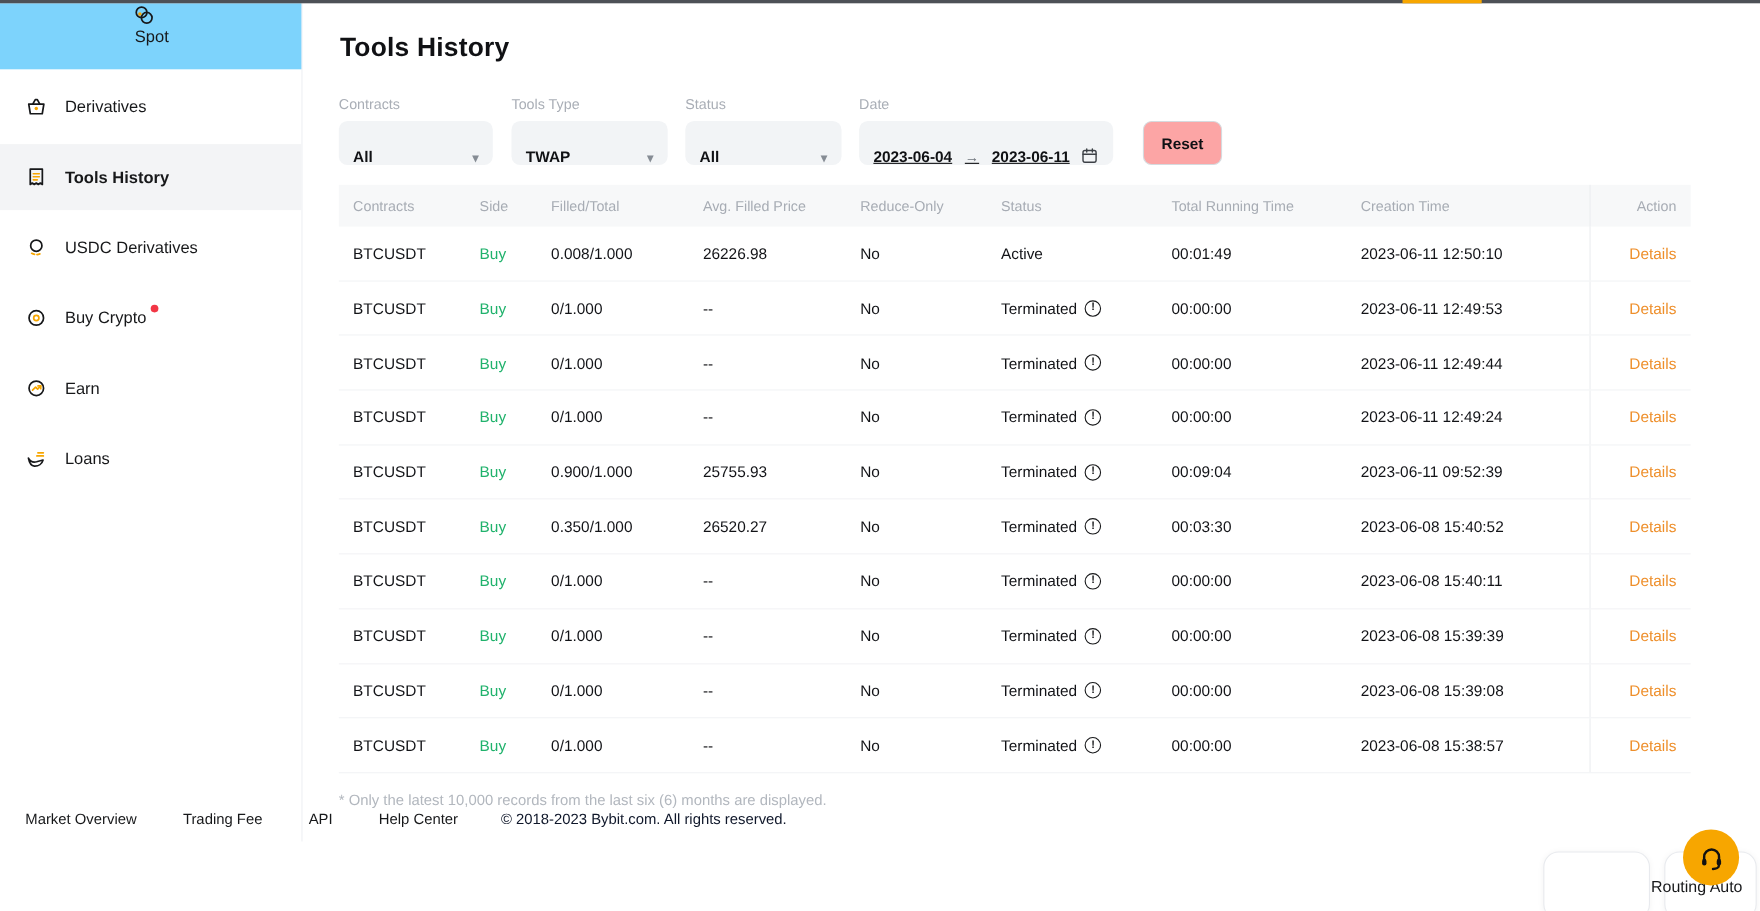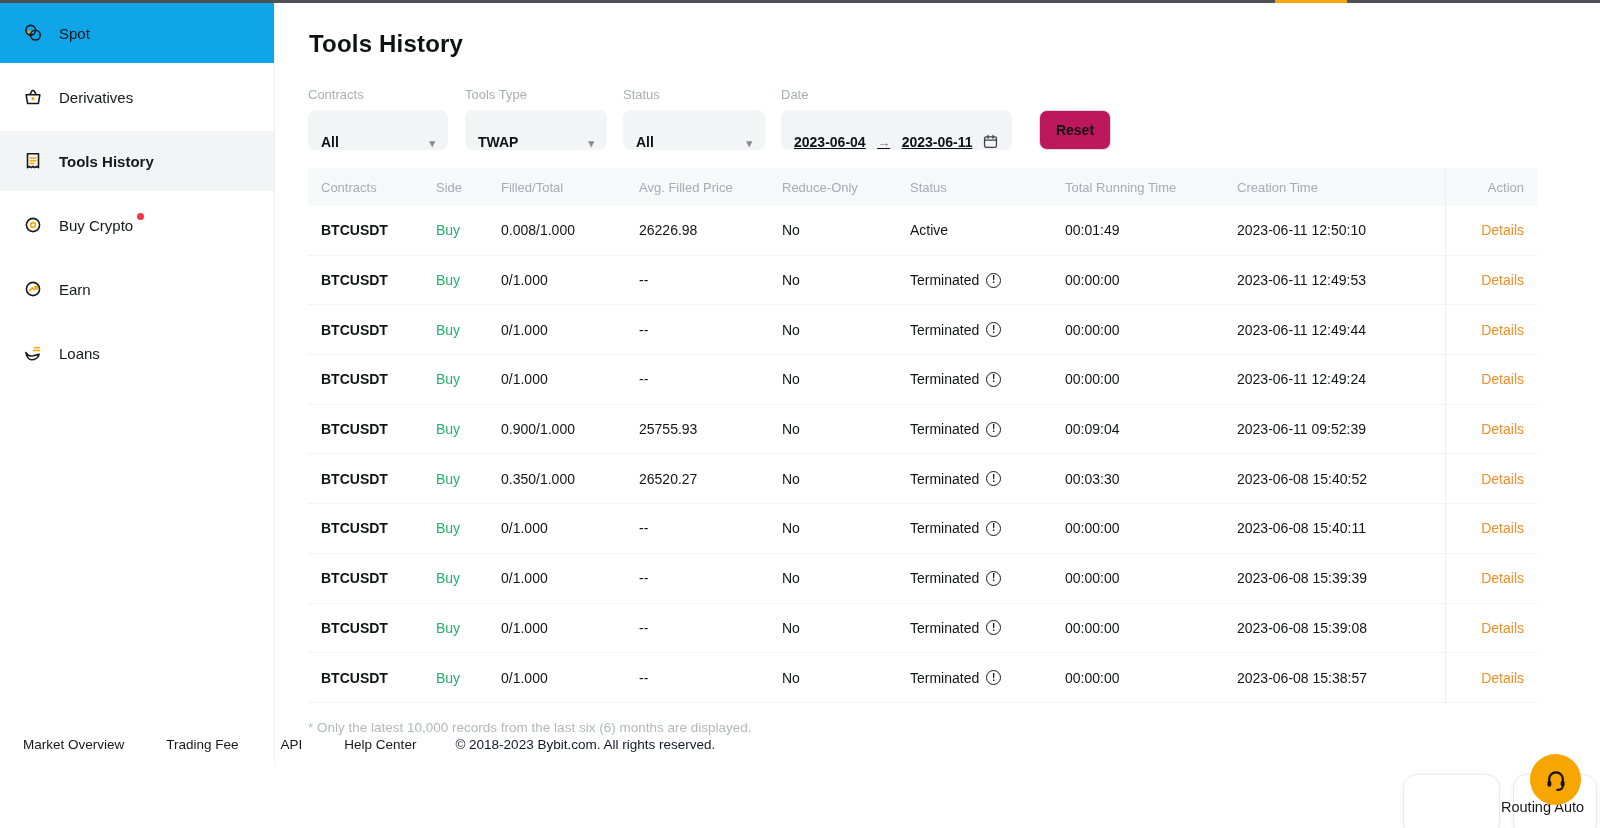--- a/index.html
+++ b/index.html
@@ -16,21 +16,21 @@
   body{
     position:relative;overflow:hidden;background:#fff;
     font-family:"Liberation Sans",sans-serif;color:var(--ink);
   }
   
   .topbar{position:absolute;top:0;left:0;width:1600px;height:3px;background:#4d5157;z-index:10;}
   .topbar .progress{position:absolute;top:0;left:1275px;width:72px;height:3px;background:var(--brand);}
   
   .sidebar{position:absolute;top:3px;left:0;width:275px;height:762px;background:#fff;border-right:1px solid var(--line);z-index:2;}
   .side-item{position:relative;height:60px;display:flex;align-items:center;padding:0 20px 0 22px;margin-bottom:4px;cursor:pointer;}
-  .side-item.hl{background:#0ea5e9;}
+  .side-item.hl{background:#7dd3fc;flex-direction:column;}
   .side-item.active{background:#f3f4f6;}
   .side-item.active .side-label{font-weight:700;}
   .icon-slot{width:22px;height:22px;margin-right:15px;flex:0 0 auto;display:flex;align-items:center;justify-content:center;}
   .icon-slot svg{width:22px;height:22px;}
   .side-label{position:relative;font-size:15px;color:var(--ink);white-space:nowrap;}
   .red-dot{position:absolute;top:-4px;right:-11px;width:7px;height:7px;border-radius:50%;background:#f23645;}
   .chev{margin-left:auto;display:flex;align-items:center;}
   
   .page-title{position:absolute;left:309px;top:30px;font-size:24px;font-weight:700;color:#101114;letter-spacing:.2px;}
   
@@ -39,34 +39,34 @@
   .flabel{font-size:13px;color:var(--gray-label);margin-bottom:8px;}
   .fbox{height:40px;background:var(--box);border-radius:8px;display:flex;align-items:flex-end;
         padding:0 13px;font-size:14px;font-weight:700;color:#101114;cursor:pointer;}
   .fbox .caret{margin-left:auto;color:#868c94;font-size:11px;}
   .g-contracts .fbox{width:140px;} .g-contracts{margin-right:17px;}
   .g-tools .fbox{width:142px;}     .g-tools{margin-right:16px;}
   .g-status .fbox{width:142px;}    .g-status{margin-right:16px;}
   .g-date .fbox{width:231px;justify-content:space-between;text-decoration:underline;} .g-date{margin-right:27px;}
   .date-arrow{color:#70757d;font-size:13px;font-weight:400;padding:0 2px;}
   .cal-icon{display:flex;align-items:center;}
-  .reset-btn{height:40px;width:72px;background:#be185d;border:1px solid #d6dade;border-radius:8px;
+  .reset-btn{height:40px;width:72px;background:#fca5a5;border:1px solid #d6dade;border-radius:8px;
              font-size:14px;font-weight:700;color:#101114;display:flex;align-items:center;justify-content:center;
              cursor:pointer;font-family:inherit;}
   
   .table{position:absolute;left:308px;top:168px;width:1229px;}
   .grid{display:grid;grid-template-columns:128px 65px 138px 143px 128px 155px 172px 208px 92px;align-items:center;}
   .thead{height:38px;background:#f7f8f9;color:#a7acb4;font-size:13px;}
   .th{white-space:nowrap;}
   .th.c0{padding-left:13px;}
   .action-cell{height:100%;display:flex;align-items:center;justify-content:flex-end;
                padding-right:13px;border-left:1px solid #ecedf0;}
   .trow{height:49.7px;border-bottom:1px solid #f2f3f5;font-size:14px;font-weight:500;color:#121317;}
   .td{white-space:nowrap;}
-  .td.f-contracts{padding-left:13px;font-weight:700;}
+  .td.f-contracts{padding-left:13px;font-weight:400;}
   .td.f-side{color:var(--buy);}
   .td.f-status{display:flex;align-items:center;gap:7px;}
   .info-badge{width:15px;height:15px;border:1.4px solid #17181a;border-radius:50%;
               display:inline-flex;align-items:center;justify-content:center;
               font-size:10px;font-weight:700;line-height:1;color:#17181a;}
   .details-link{color:var(--details);cursor:pointer;font-weight:500;}
   
   .footnote{position:absolute;left:308px;top:720px;font-size:13.5px;color:#b2b7be;}
   .footer{position:absolute;left:0;top:737px;width:1600px;display:flex;align-items:center;font-size:13.5px;z-index:3;}
   .footer .flink{color:#17181a;margin-left:42px;cursor:pointer;white-space:nowrap;}
@@ -121,20 +121,34 @@
   </div>
     <div class="side-item active">
     <span class="icon-slot">
         <svg viewBox="0 0 24 24" fill="none">
     <path d="M6 4h12v15.3l-2-1.4-2 1.4-2-1.4-2 1.4-2-1.4-2 1.4V4z" stroke="#17181a" stroke-width="1.7" stroke-linejoin="round"></path>
     <path d="M9 8.7h6M9 11.7h6M9 14.7h4" stroke="#f7a600" stroke-width="1.6" stroke-linecap="round"></path>
   </svg>
       </span>
     <span class="side-label"><span class="lbl-text">Tools History</span></span>
 
+  </div>
+    <div class="side-item">
+    <span class="icon-slot">
+        <svg viewBox="0 0 24 24" fill="none">
+    <circle cx="12" cy="10.2" r="5.6" stroke="#17181a" stroke-width="1.7"></circle>
+    <path d="M7.4 17.8c2.9 1.6 6.3 1.6 9.2 0" stroke="#f7a600" stroke-width="1.7" stroke-linecap="round" stroke-dasharray="3 2.4"></path>
+  </svg>
+      </span>
+    <span class="side-label"><span class="lbl-text">USDC Derivatives</span></span>
+    <span class="chev">
+        <svg viewBox="0 0 14 14" fill="none">
+    <path d="M3.5 5.5 7 9l3.5-3.5" stroke="#b4b9c0" stroke-width="1.6" stroke-linecap="round" stroke-linejoin="round"></path>
+  </svg>
+      </span>
   </div>
     <div class="side-item">
     <span class="icon-slot">
         <svg viewBox="0 0 24 24" fill="none">
     <circle cx="12" cy="12" r="7.2" stroke="#17181a" stroke-width="1.7"></circle>
     <circle cx="12" cy="12" r="2.6" stroke="#f7a600" stroke-width="1.7"></circle>
   </svg>
       </span>
     <span class="side-label"><span class="lbl-text">Buy Crypto</span><span class="red-dot"></span></span>
     <span class="chev">

